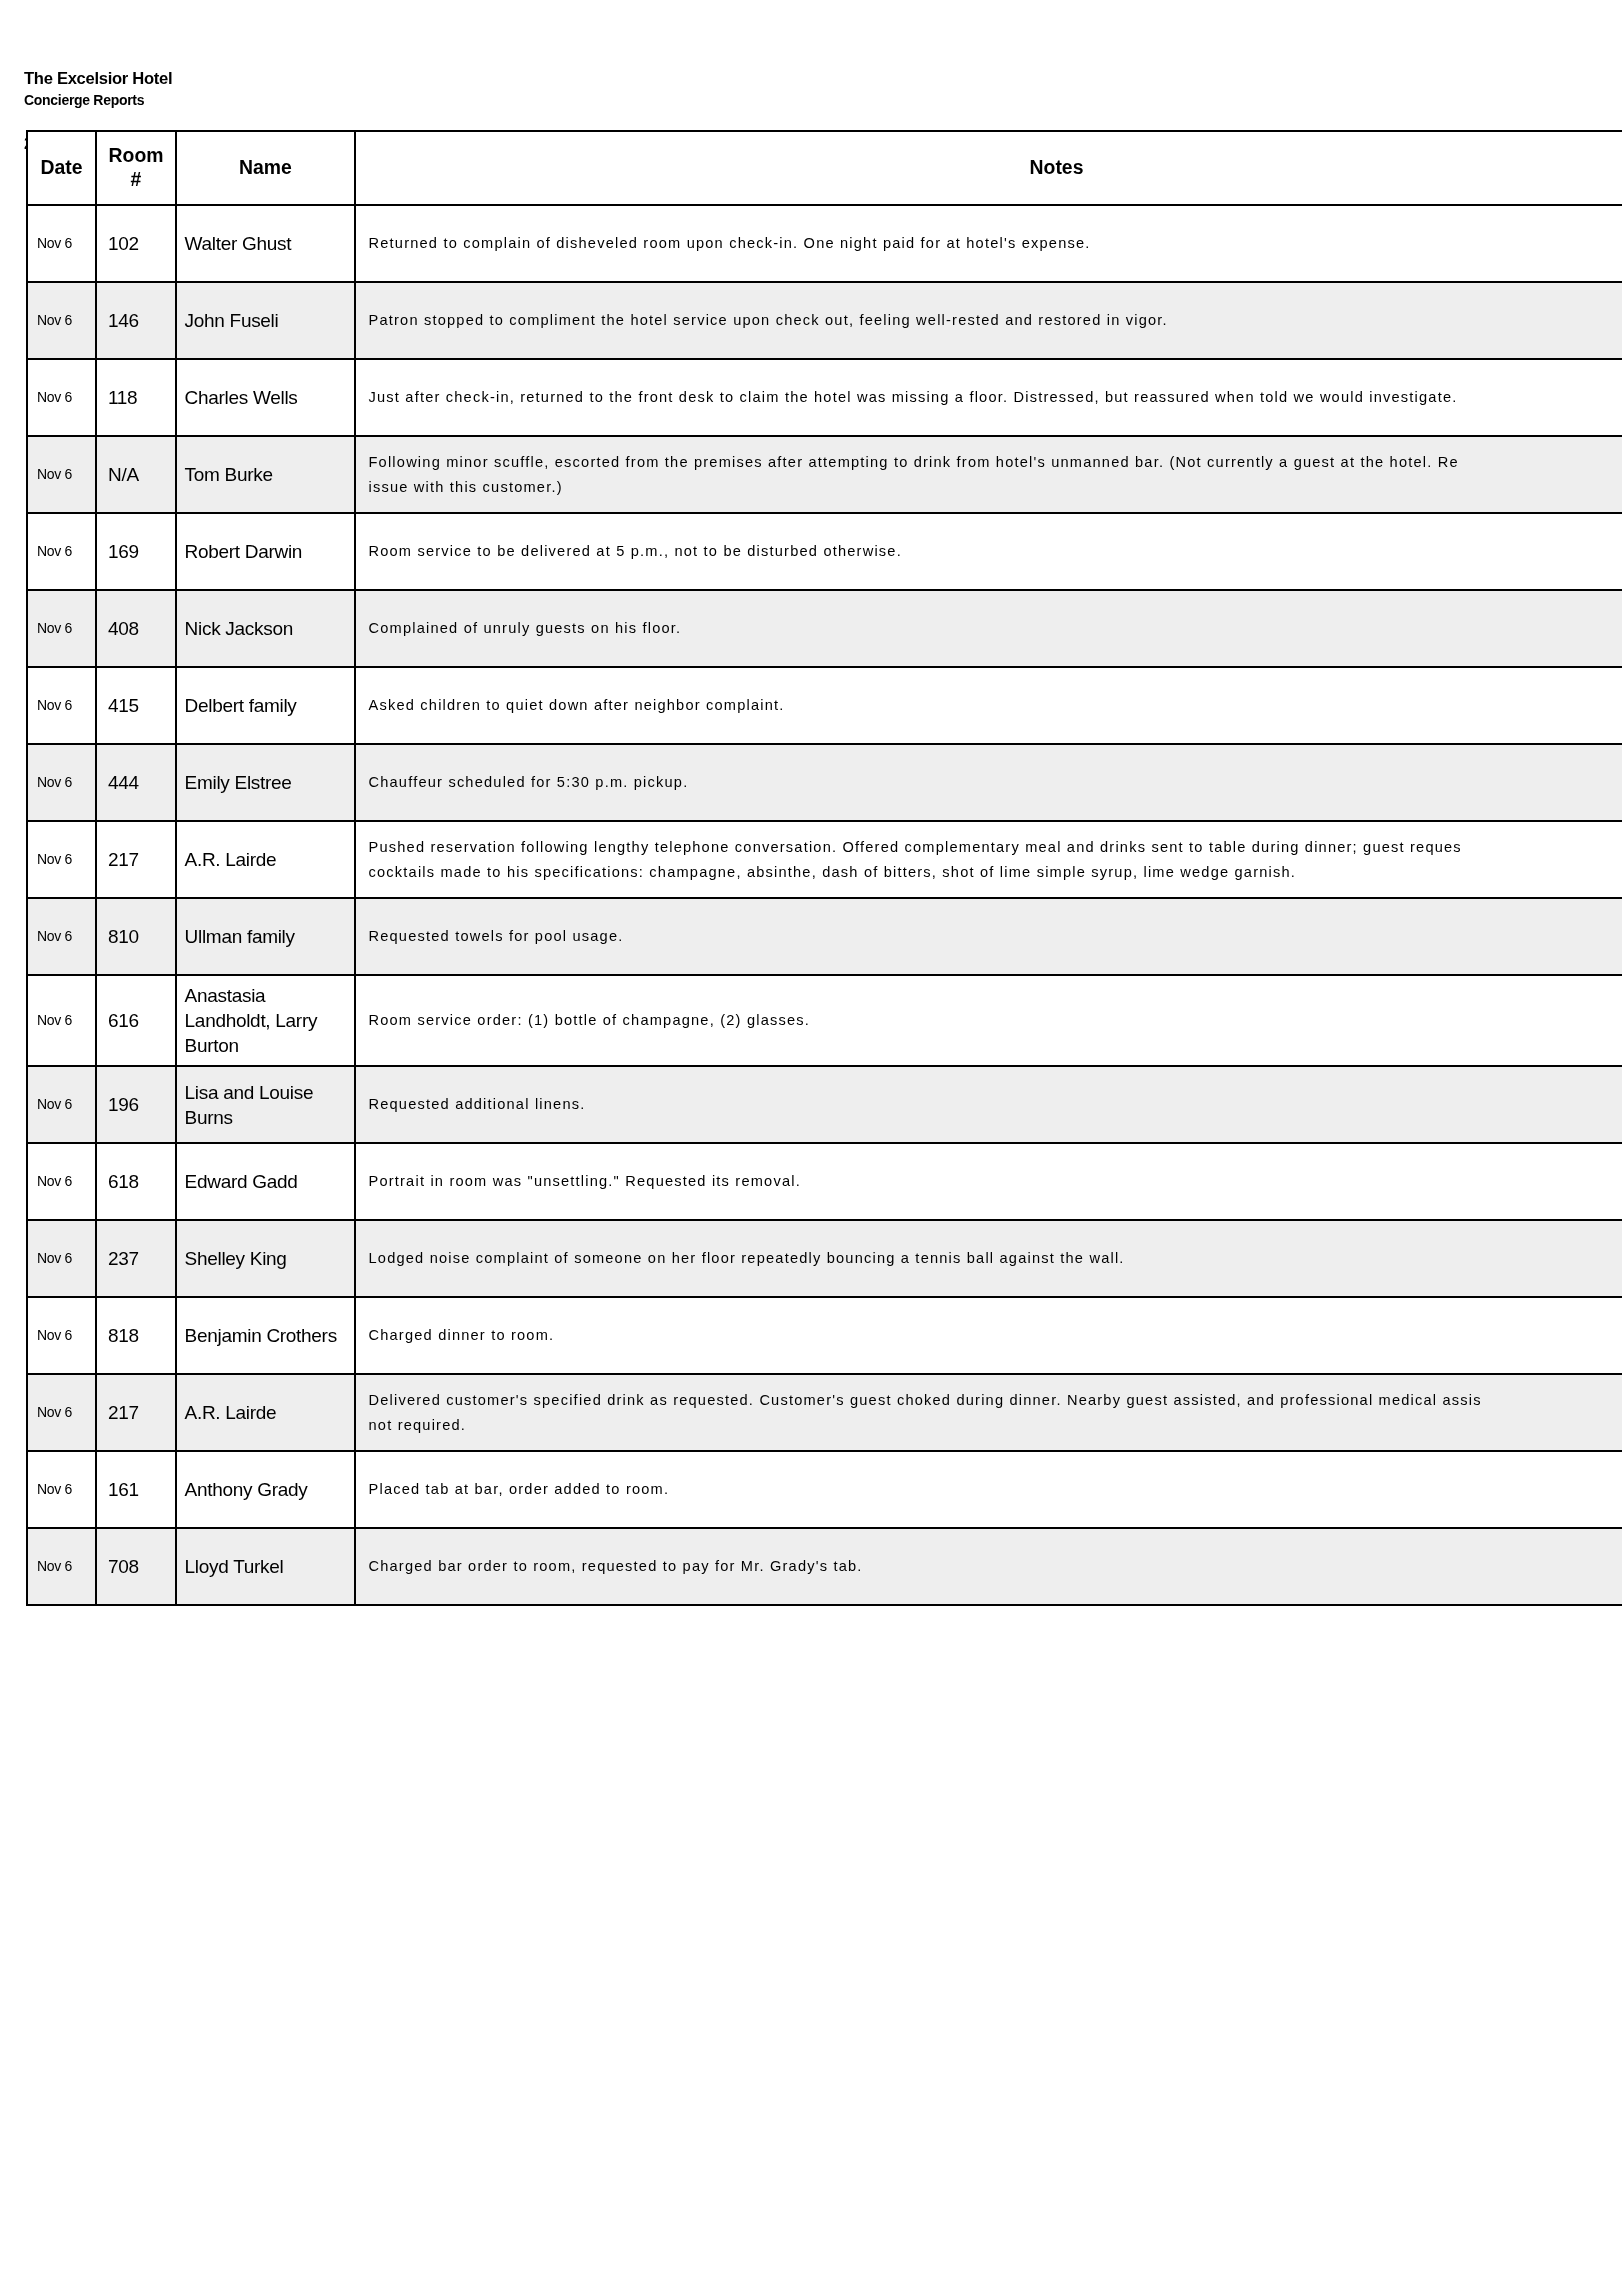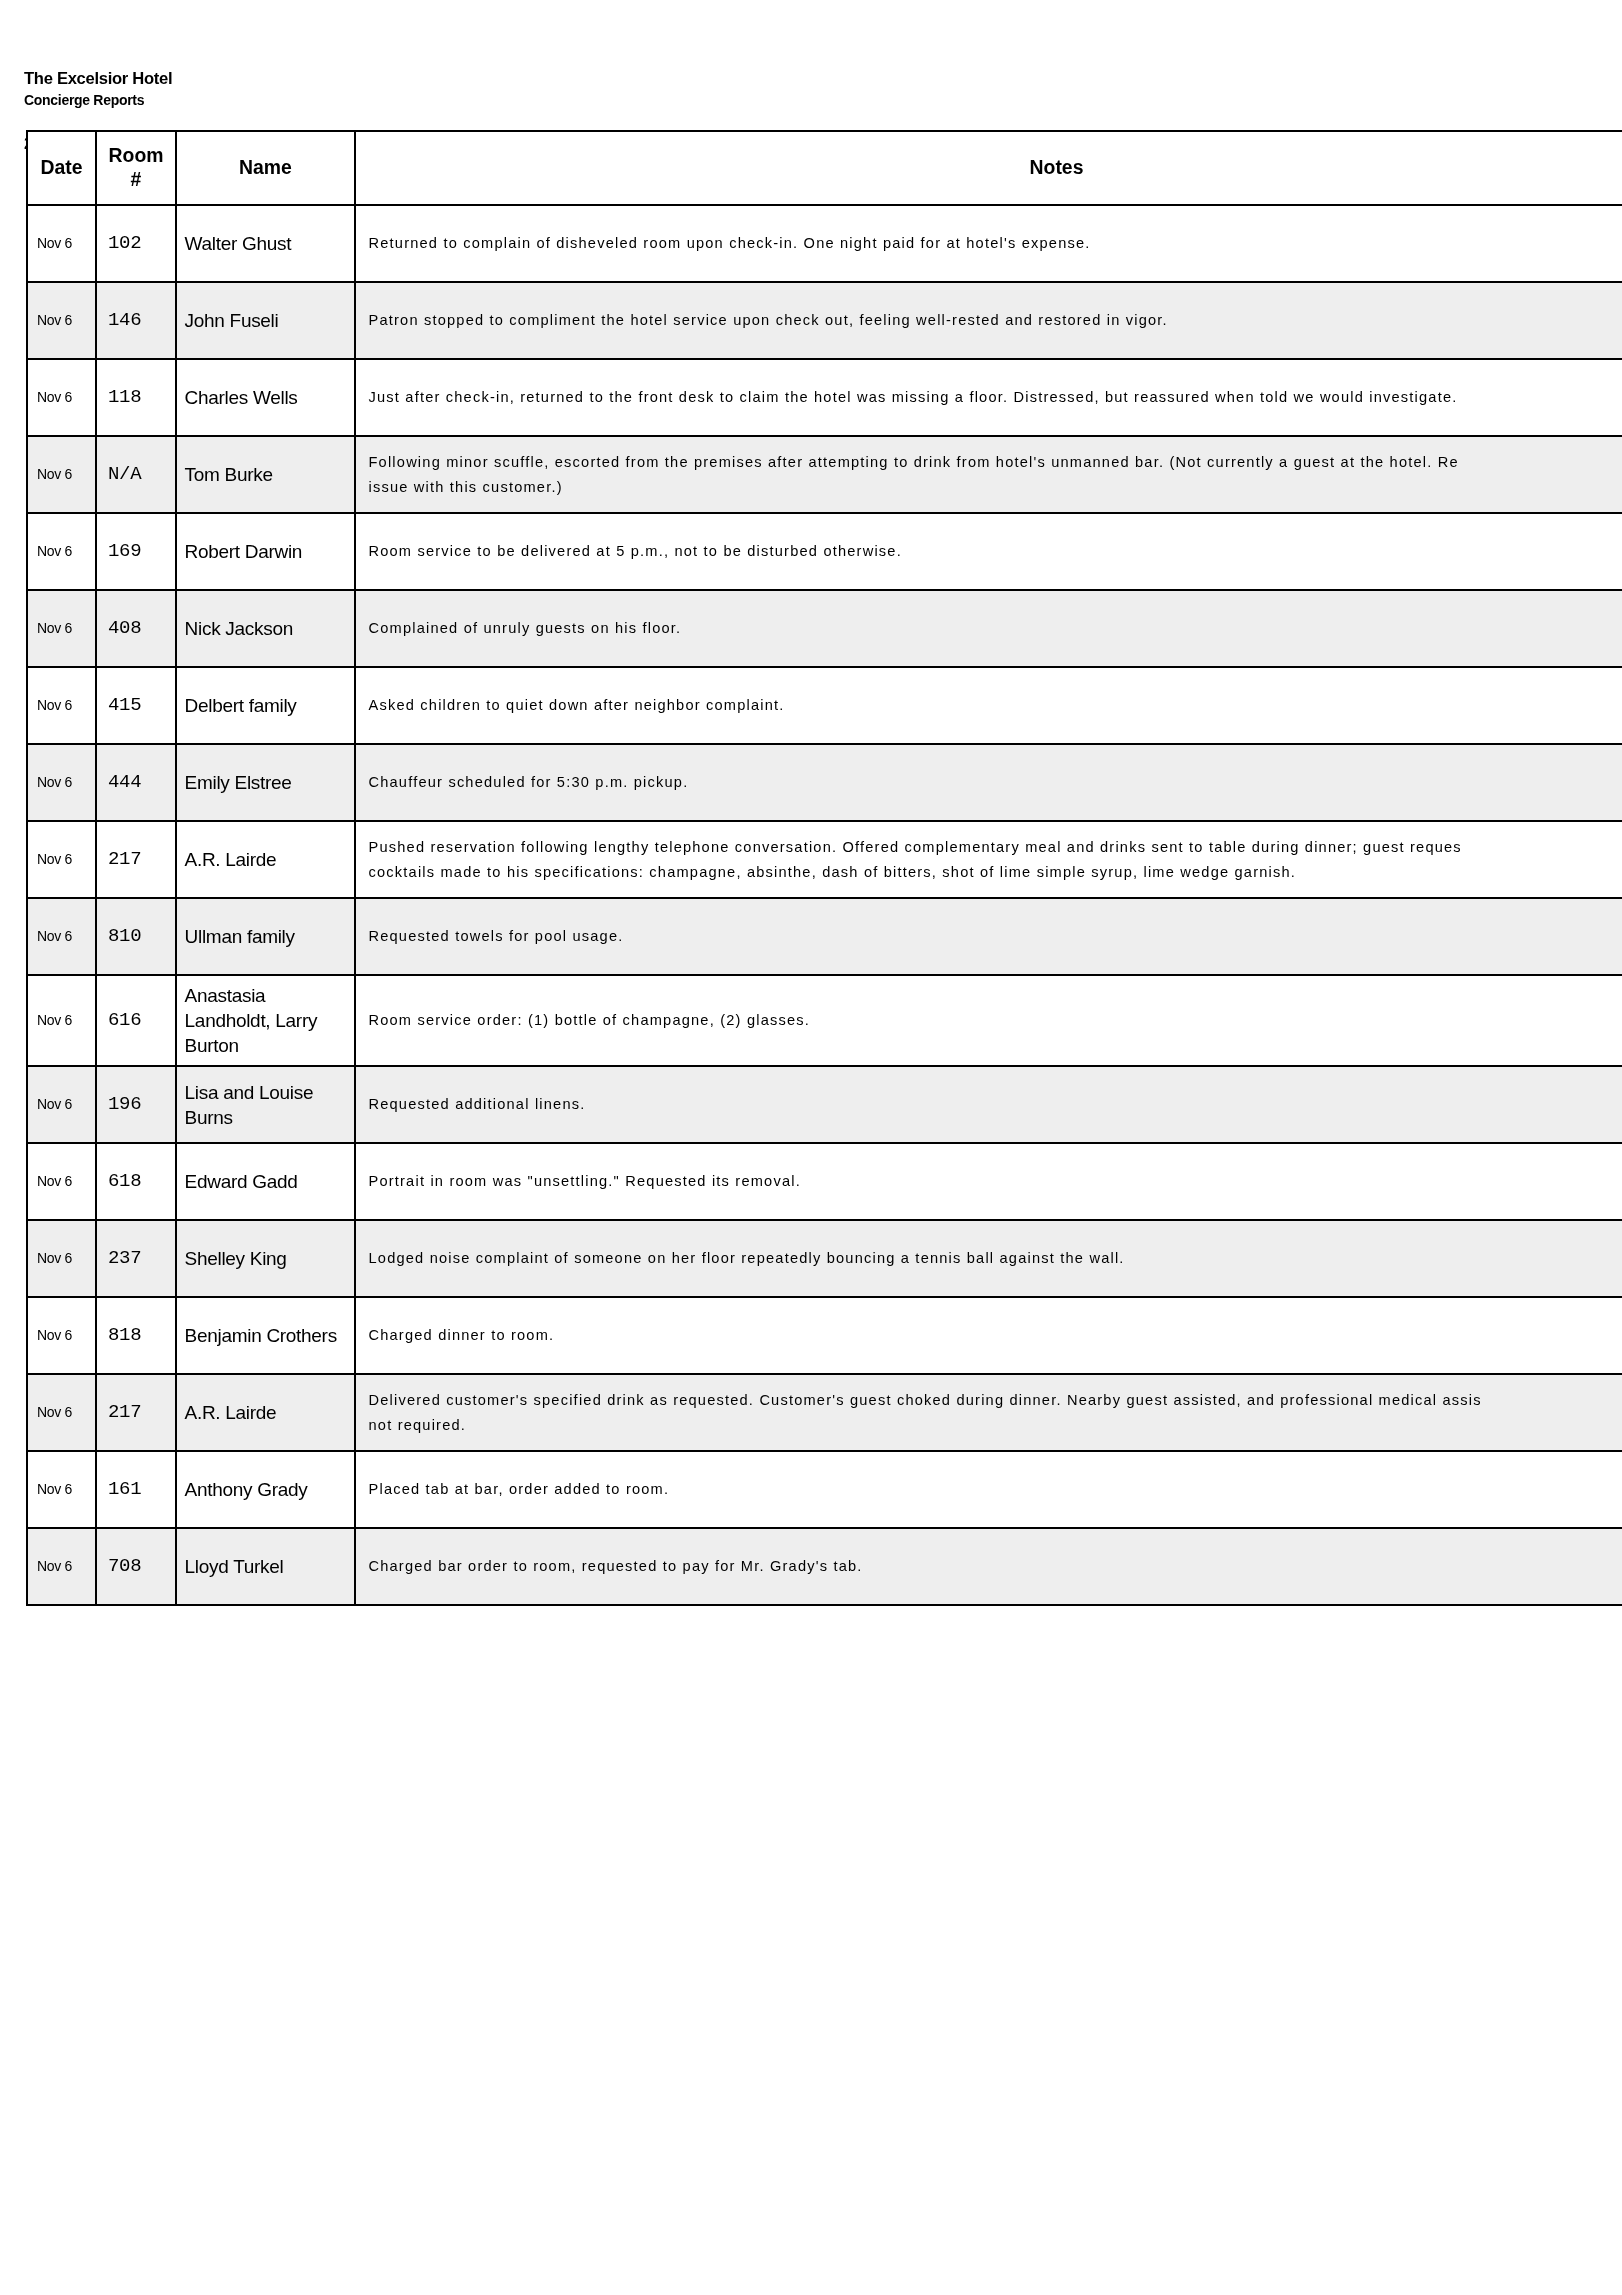--- a/index.html
+++ b/index.html
@@ -61,21 +61,20 @@
     font-size: 14px;
     letter-spacing: -0.3px;
     line-height: 25px;
     padding: 7px 4.2px 7px 9px;
   }
   td.c-room {
     font-size: 19px;
     letter-spacing: -0.3px;
     line-height: 25px;
     padding: 7px 4.2px 7px 11px;
-    font-family: Liberation Mono, monospace;
   }
   td.c-name {
     font-size: 19px;
     letter-spacing: -0.3px;
     line-height: 25px;
     padding: 7px 9.7px 7px 7.6px;
     white-space: pre-line;
   }
   td.c-notes {
     font-size: 14.6px;

